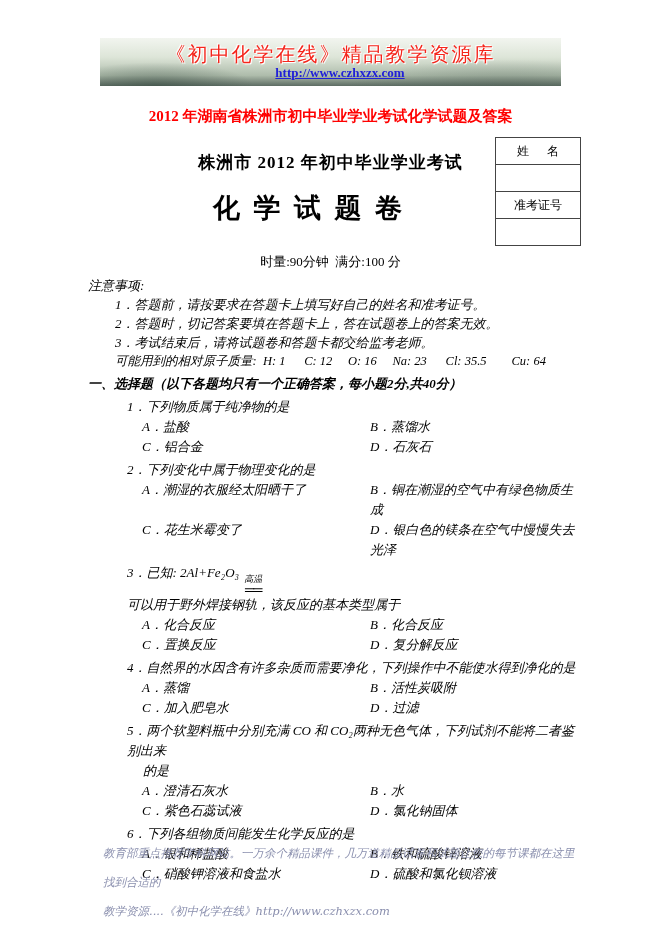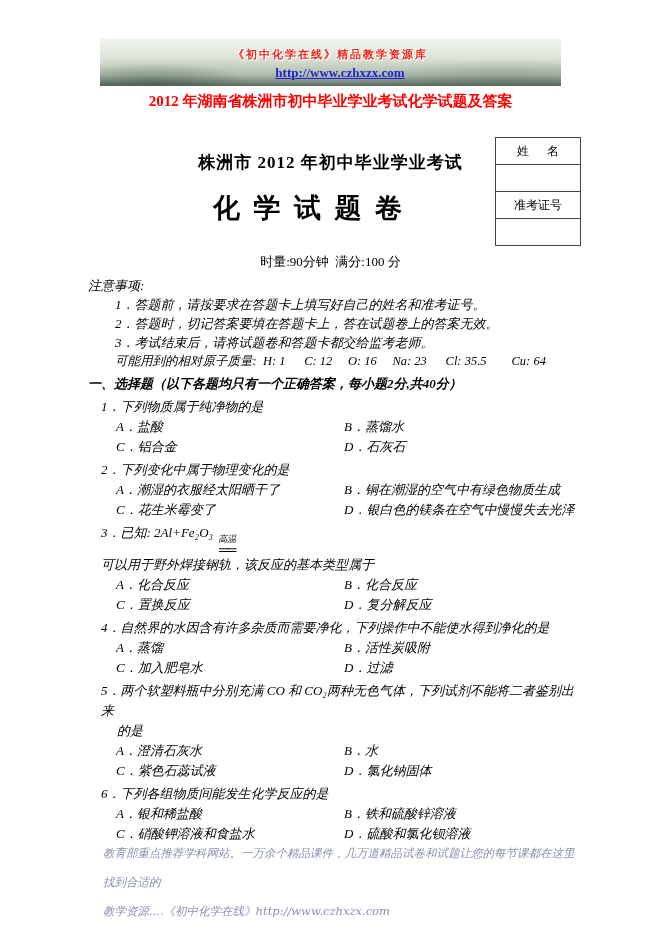--- a/index.html
+++ b/index.html
@@ -14,31 +14,31 @@
   
   .banner {
     position:absolute; left:100px; top:38px; width:461px; height:48px;
     background:
       radial-gradient(ellipse 140px 34px at 12% 100%, rgba(50,70,60,.50), transparent 70%),
       radial-gradient(ellipse 220px 40px at 88% 105%, rgba(70,88,78,.40), transparent 72%),
       linear-gradient(to bottom, #f2f5ef 0%, #dde5d8 40%, #aebcab 78%, #5d6c63 100%);
     display:flex; flex-direction:column; align-items:center; justify-content:center;
   }
   .banner-title {
-    font-size:11px; font-weight:bold; letter-spacing:2px; color:#f5261c;
+    font-size:20px; font-weight:normal; letter-spacing:2px; color:#f5261c;
     text-shadow:1px 1px 0 #fff, -1px -1px 0 #fff, 0 0 3px #fff;
     line-height:20px;
   }
   .banner-url {
     font-size:13px; font-weight:bold; color:#2020d8; text-decoration:underline;
     line-height:17px; cursor:pointer;padding-left:19px;
   }
 
   .doc-title {
-    position:absolute; top:92px; left:0; width:100%;
+    position:absolute; top:107px; left:0; width:100%;
     text-align:center; color:#ff0000; font-weight:bold; font-size:15px;
   }
   .exam-title {
     position:absolute; top:151px; left:0; width:100%; 
     text-align:center; font-weight:bold; font-size:17px; letter-spacing:1px;
   }
   .paper-title {
     position:absolute; top:190px; left:0; width:100%; padding-right:46px;
     text-align:center; font-weight:bold; font-size:27px; white-space:pre;
   }
@@ -58,21 +58,21 @@
     text-align:center; font-size:13px; white-space:pre;
   }
 
   
   .content { position:absolute; top:276px; left:88px; width:492px; font-size:13px;font-style:italic; }
   .notes-heading { line-height:19px; }
   .note-item { margin-left:27px; line-height:19px; }
   .pre { white-space:pre; font-size:12.5px; }
   .section-heading { font-weight:bold; line-height:21px; margin-top:2px; }
 
-  .question { margin-left:13px; margin-top:3px; }
+  .question { margin-left:39px; margin-top:3px; }
   .stem { line-height:20px; }
   .stem2-indent { margin-left:16px; }
   .opts {
     display:grid; grid-template-columns:228px auto;
     margin-left:15px; line-height:20px;
   }
 
   
   .cond-eq {
     display:inline-flex; flex-direction:column; align-items:center;

